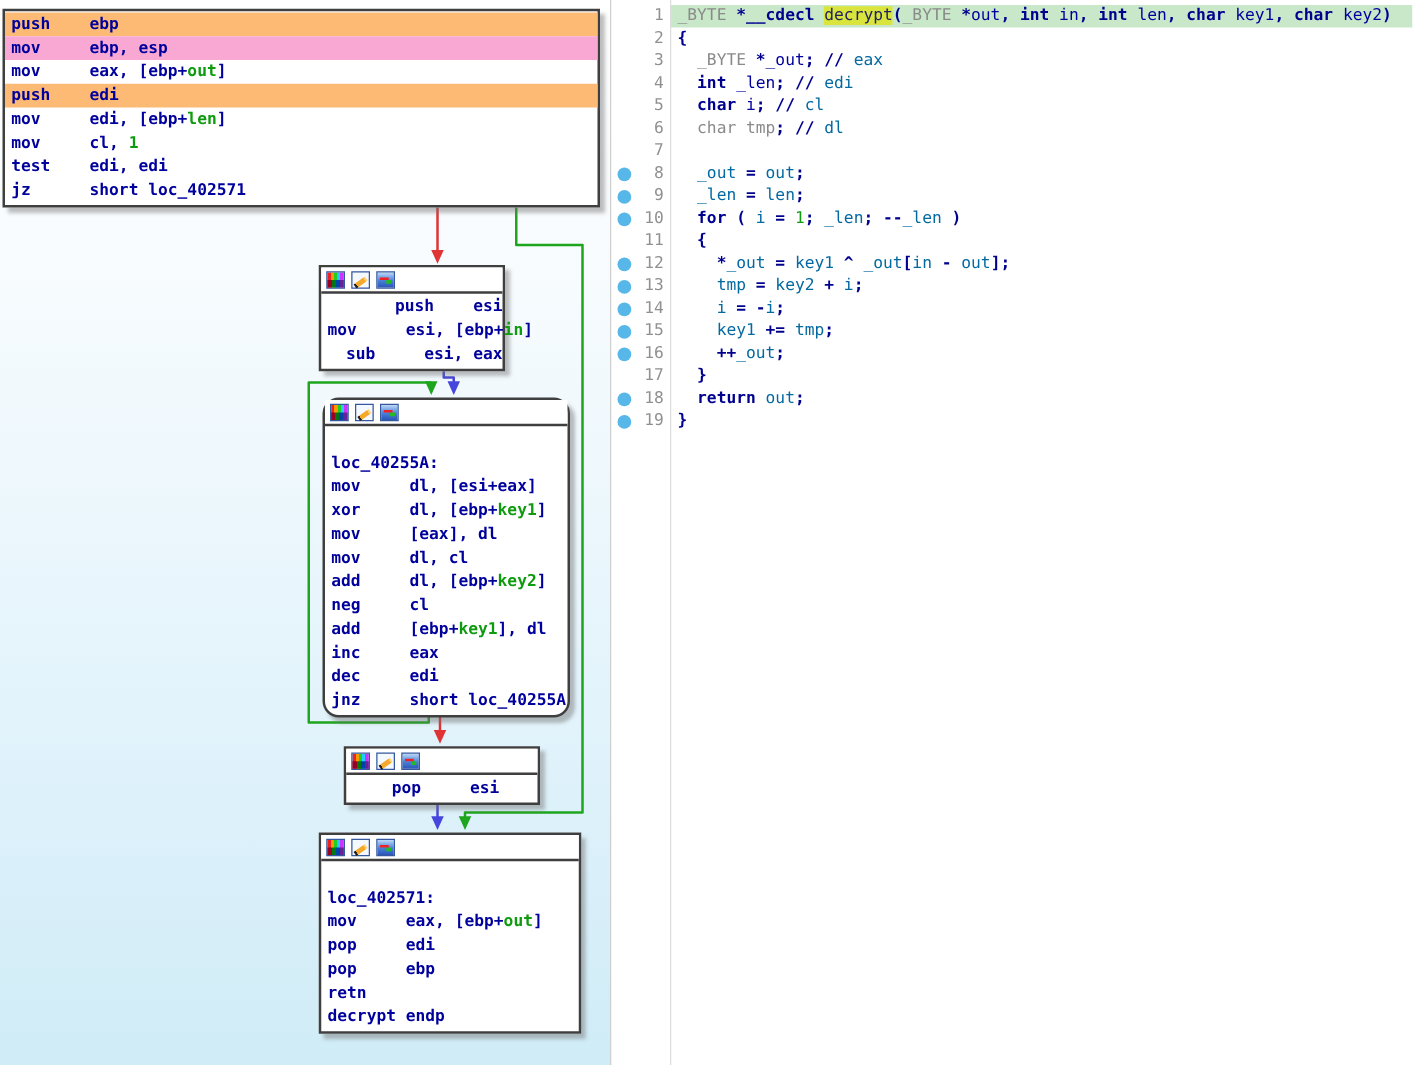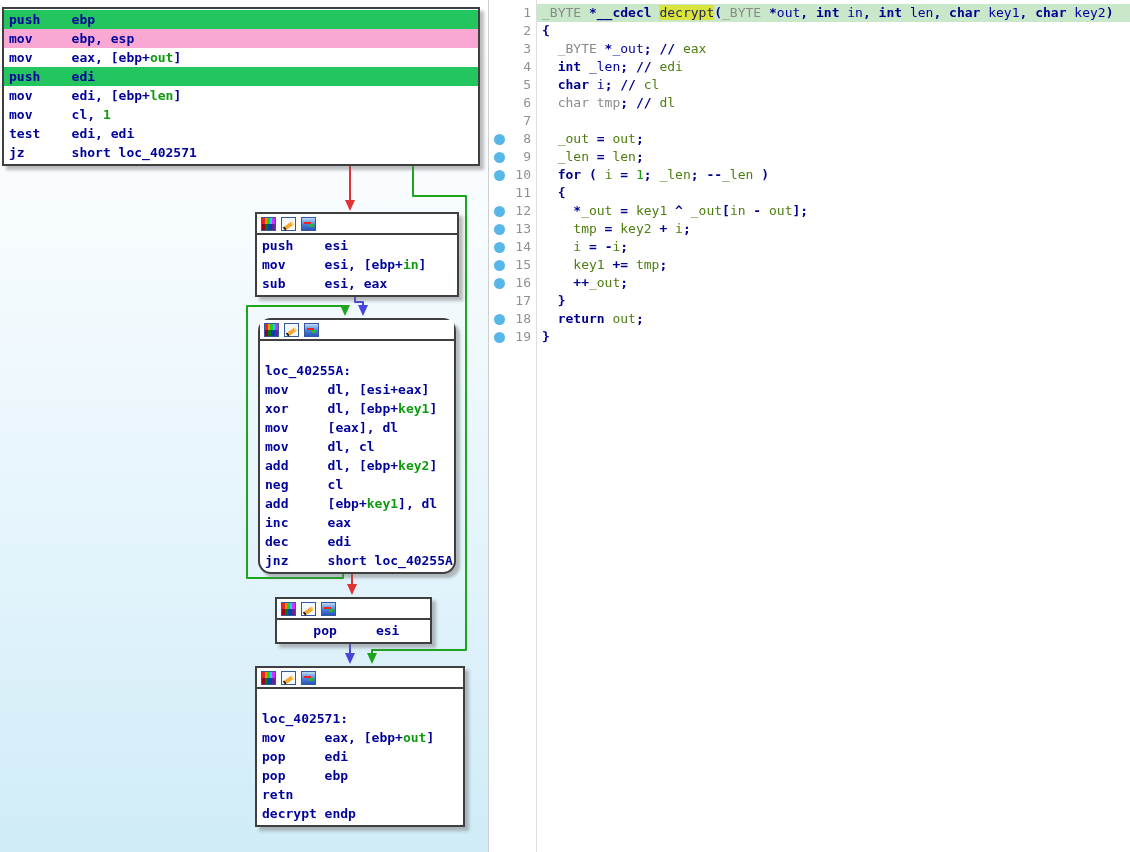--- a/index.html
+++ b/index.html
@@ -31,28 +31,28 @@
   .icon-pencil { background:#f4f8ff; }
   .icon-pencil::after { content:""; position:absolute; left:1px; top:6px; width:11px; height:4px;
       background:linear-gradient(90deg,#222 0 15%, #f5a82a 15% 85%, #ffd27a 85% 100%);
       transform:rotate(-35deg); }
   .icon-group { background:linear-gradient(180deg,#bcd8f7 0%, #4a7fd8 55%, #2a55b8 100%); }
   .icon-group::after { content:""; position:absolute; left:2px; top:4px; width:7px; height:2px; background:#e22; }
   .icon-group::before { content:""; position:absolute; right:2px; bottom:3px; width:4px; height:3px; background:#2b2; }
 
   .bb-body { padding:1px 0 2px 0; }
   .asm-line { height:19px; line-height:19px; padding-left:5px; white-space:pre; font-weight:bold; color:#00009c; }
-  .asm-line.hl1 { background:#22c55e; }
+  .asm-line.hl1 { background:#fdba74; }
   .asm-line.hl2 { background:#f9a8d4; }
 
   
   .c-m  { color:#00009c; }
   .c-k  { color:#00008f; font-weight:bold; }
   .c-g  { color:#0f9b0f; }
-  .c-v  { color:#4d7c0f; }
+  .c-v  { color:#0369a1; }
   .c-gy { color:#8a8a8a; }
   .c-fn { background:#d9e53c; color:#21215e; }
 
   
   .pane-sep { position:absolute; left:488px; top:0; width:1px; height:852px; background:#cfcfcf; }
   .pseudo-pane { position:absolute; left:490px; top:0; width:640px; height:852px; background:#ffffff; padding-top:4px; }
   .gutter-sep { position:absolute; left:46px; top:0; width:1px; height:852px; background:#dddddd; }
   .p-line { display:flex; height:18px; line-height:18px; white-space:pre; }
   .dot { width:18px; flex:0 0 18px; position:relative; }
   .dot.on::after { content:""; position:absolute; left:4px; top:4px; width:11px; height:11px; border-radius:50%; background:#57b7e9; }
@@ -85,21 +85,21 @@
           <div class="asm-line hl1"><span class="c-m">push    ebp</span></div>
           <div class="asm-line hl2"><span class="c-m">mov     ebp, esp</span></div>
           <div class="asm-line"><span class="c-m">mov     eax, [ebp+</span><span class="c-g">out</span><span class="c-m">]</span></div>
           <div class="asm-line hl1"><span class="c-m">push    edi</span></div>
           <div class="asm-line"><span class="c-m">mov     edi, [ebp+</span><span class="c-g">len</span><span class="c-m">]</span></div>
           <div class="asm-line"><span class="c-m">mov     cl, </span><span class="c-g">1</span></div>
           <div class="asm-line"><span class="c-m">test    edi, edi</span></div>
           <div class="asm-line"><span class="c-m">jz      short loc_402571</span></div>
         </div>
       </div>
-      <div class="bb" style="left: 255px; top: 212px; width: 204px;">
+      <div class="bb" style="left: 255px; top: 212px; width: 149px; text-align: right;">
         <div class="bb-tb">
           <span class="icon icon-palette"></span>
           <span class="icon icon-pencil"></span>
           <span class="icon icon-group"></span>
         </div>
         <div class="bb-body">
           <div class="asm-line"><span class="c-m">push    esi</span></div>
           <div class="asm-line"><span class="c-m">mov     esi, [ebp+</span><span class="c-g">in</span><span class="c-m">]</span></div>
           <div class="asm-line"><span class="c-m">sub     esi, eax</span></div>
         </div>

